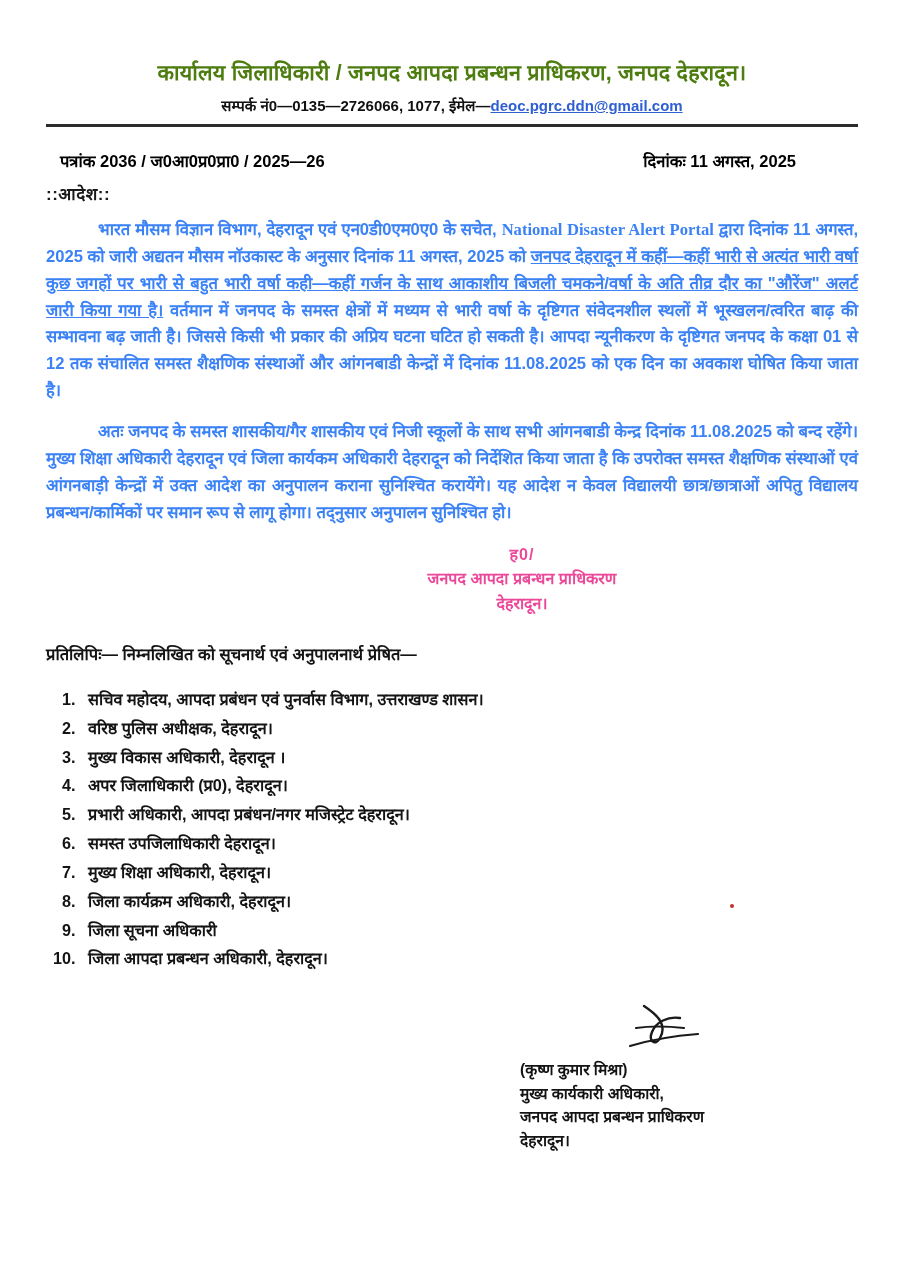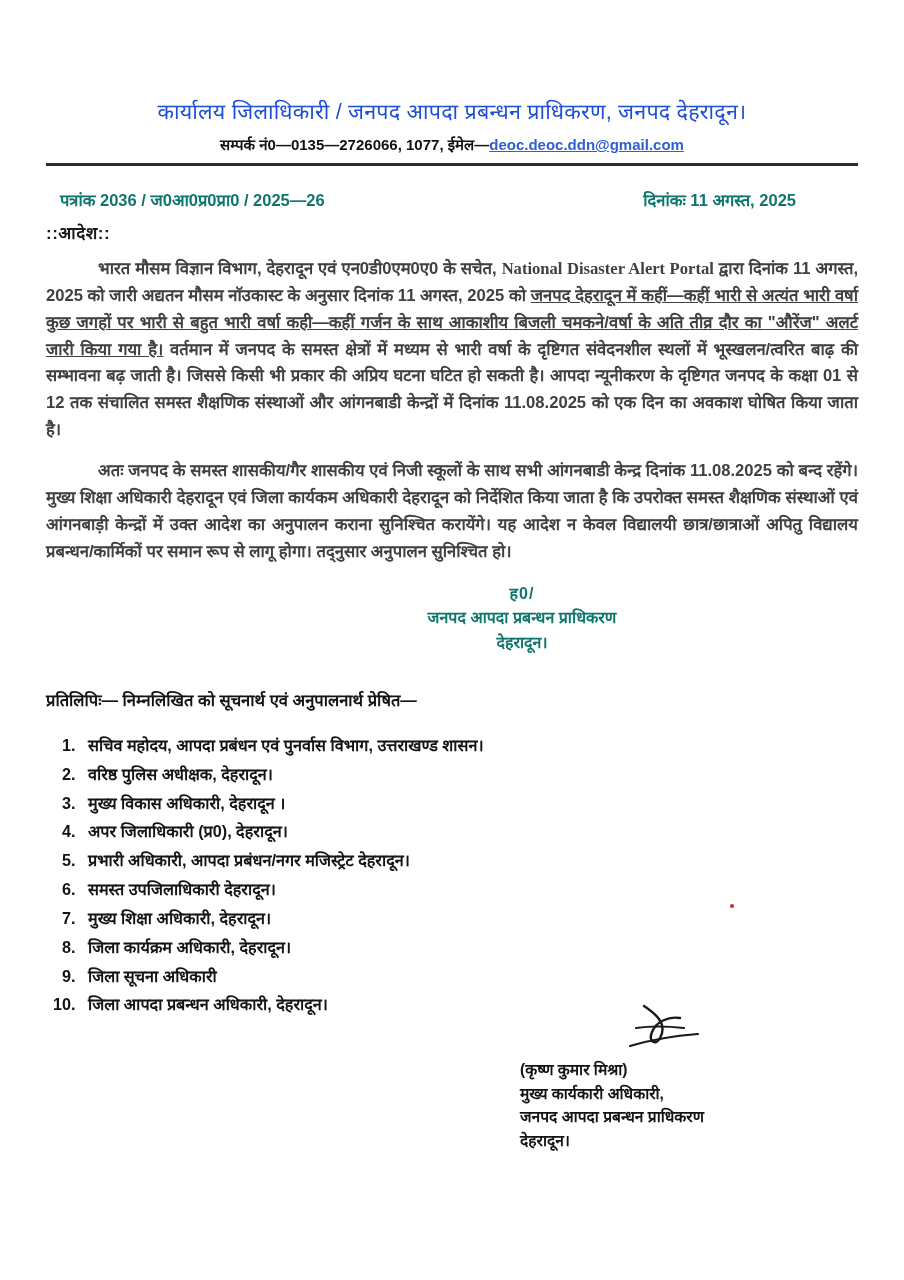--- a/index.html
+++ b/index.html
@@ -19,25 +19,24 @@
     min-height: 1280px;
     box-sizing: border-box;
     padding: 60px 46px 20px 46px;
   }
   
   .hdr {
     text-align: center;
   }
   .hdr-title {
     font-size: 21.5px;
-    font-weight: 400;
+    font-weight: 700;
     letter-spacing: 0.2px;
-    color: #1d4ed8;
+    color: #4d7c0f;
     line-height: 1.3;
-    margin-top: 39px;
   }
   .hdr-contact {
     margin-top: 7px;
     font-size: 15px;
     font-weight: 700;
     color: #111;
   }
   .hdr-contact .mail {
     color: #2f5fd0;
     text-decoration: underline;
@@ -50,61 +49,61 @@
     box-sizing: border-box;
   }
   
   .meta {
     display: flex;
     justify-content: space-between;
     align-items: baseline;
     margin-top: 22px;
     font-size: 16.5px;
     font-weight: 700;
-    color: #0f766e;
+    color: #000000;
   }
   .meta-left { padding-left: 14px; }
   .meta-right { padding-right: 62px; }
 
   .order-word {
     text-align: left;
     font-size: 17px;
     font-weight: 700;
     margin-top: 10px;
     letter-spacing: 0.5px;
   }
   
   .body-text {
     margin-top: 12px;
     font-size: 16.6px;
     line-height: 1.62;
     text-align: justify;
-    color: #404040;
+    color: #3b82f6;
     font-weight: 600;
   }
   .body-text p { margin: 0 0 14px 0; }
   .indent { text-indent: 52px; }
   .u { text-decoration: underline; }
   .latin { font-family: "Liberation Serif", serif; font-weight: 600; }
 
   
   .sig1 {
     margin-top: 16px;
     text-align: center;
     font-size: 16px;
     line-height: 1.55;
     font-weight: 600;
-    color: #0f766e;
+    color: #ec4899;
     padding-left: 140px;
   }
   .sig1 .ho { letter-spacing: 1px; }
 
   
   .copy-head {
-    margin-top: 32px;
+    margin-top: 25px;
     font-size: 16.5px;
     font-weight: 600;
     color: #141414;
   }
   ol.copy-list {
     margin: 20px 0 0 0;
     padding-left: 34px;
     font-size: 16.2px;
     line-height: 1.78;
     font-weight: 600;
@@ -141,21 +140,21 @@
   }
 </style>
 </head>
 <body>
 
 <div class="page">
 
   <div class="hdr">
     <div class="hdr-title">कार्यालय जिलाधिकारी / जनपद आपदा प्रबन्धन प्राधिकरण, जनपद देहरादून।</div>
     <div class="hdr-contact">
-      <span>सम्पर्क नं0—0135—2726066, 1077,  ईमेल—</span><span class="mail">deoc.deoc.ddn@gmail.com</span>
+      <span>सम्पर्क नं0—0135—2726066, 1077,  ईमेल—</span><span class="mail">deoc.pgrc.ddn@gmail.com</span>
     </div>
   </div>
   <div class="rule"></div>
 
   <div class="meta">
     <div class="meta-left">पत्रांक  2036 / ज0आ0प्र0प्रा0 / 2025—26</div>
     <div class="meta-right">दिनांकः   11 अगस्त, 2025</div>
   </div>
 
   <div class="order-word">::आदेश::</div>

